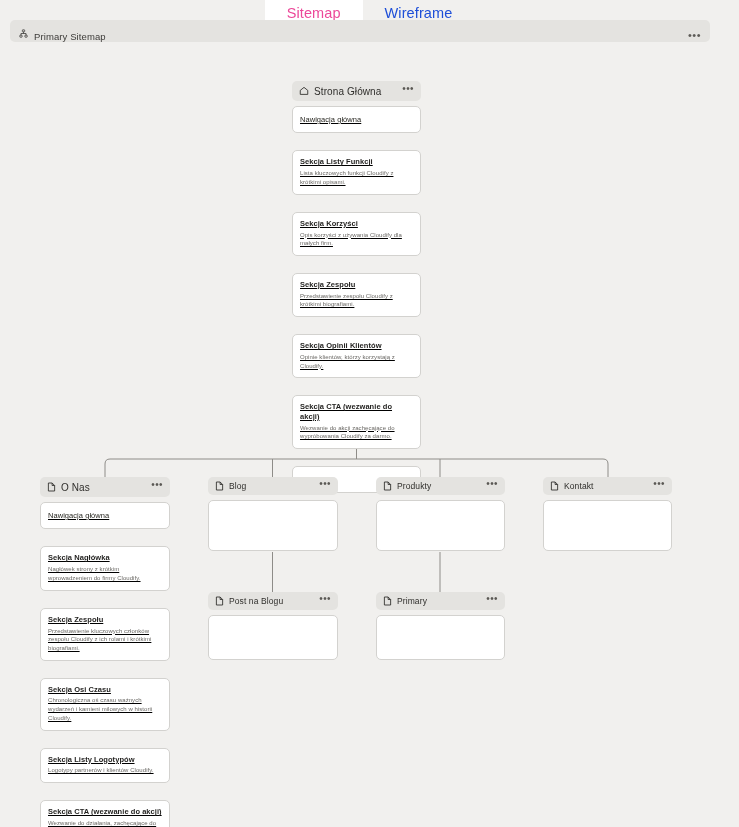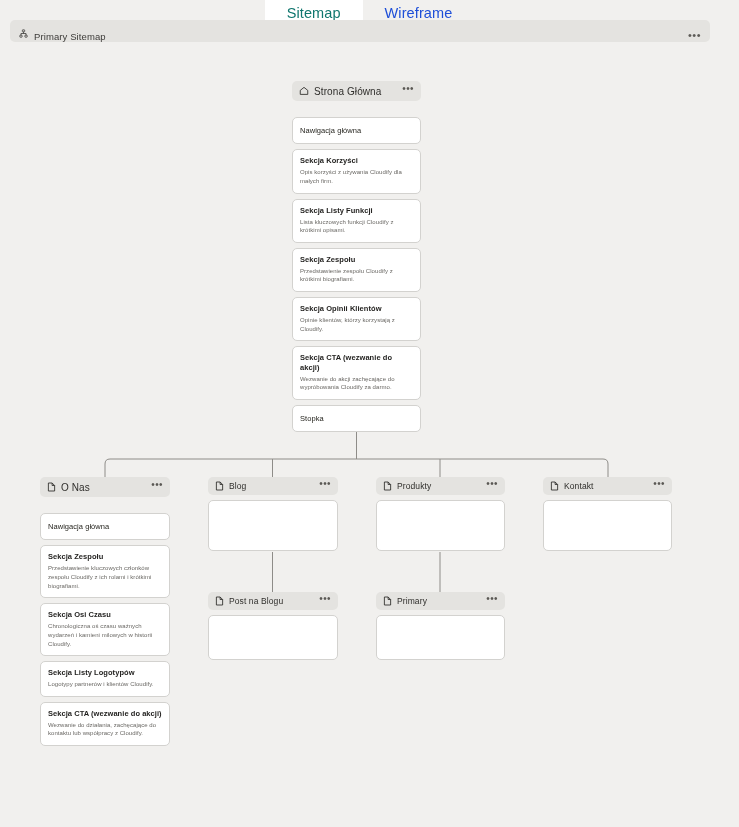--- a/index.html
+++ b/index.html
@@ -28,21 +28,21 @@
     display: flex;
     align-items: center;
     justify-content: center;
     font-size: 14.5px;
     color: #1d4ed8;
     border-radius: 0 0 5px 5px;
     letter-spacing: .1px;
   }
   .tab.active {
     background: #ffffff;
-    color: #0f766e;
+    color: #ec4899;
   }
 
   
   .frame {
     position: absolute;
     top: 20px; left: 10px;
     width: 700px;
     height: 797px;
     background: #f1f0ee;
     border-radius: 6px;
@@ -106,24 +106,25 @@
   .node-dots {
     margin-left: auto;
     color: #5a5854;
     font-size: 10px;
     letter-spacing: .4px;
     line-height: 4px;
     padding-bottom: 4px;
   }
 
   .node-body {
-    margin-top: 16px;
+    margin-top: 5px;
     display: flex;
     flex-direction: column;
-    gap: 5px;
+    gap: 17px;
+    text-decoration: underline;
   }
 
   .sec {
     background: #ffffff;
     border: 1px solid #d3d2cf;
     border-radius: 5px;
     padding: 6px 7px 7px 7px;
   }
   .sec-title {
     font-size: 7.5px;
@@ -202,26 +203,26 @@
       </svg>
     </span>
     <span class="node-title">Strona Główna</span>
     <span class="node-dots">•••</span>
   </div>
   <div class="node-body">
       <div class="sec plain">
         <div class="sec-title">Nawigacja główna</div>
       </div>
       <div class="sec">
+        <div class="sec-title">Sekcja Listy Funkcji</div>
+        <div class="sec-desc">Lista kluczowych funkcji Cloudify z krótkimi opisami.</div>
+      </div>
+      <div class="sec">
         <div class="sec-title">Sekcja Korzyści</div>
         <div class="sec-desc">Opis korzyści z używania Cloudify dla małych firm.</div>
-      </div>
-      <div class="sec">
-        <div class="sec-title">Sekcja Listy Funkcji</div>
-        <div class="sec-desc">Lista kluczowych funkcji Cloudify z krótkimi opisami.</div>
       </div>
       <div class="sec">
         <div class="sec-title">Sekcja Zespołu</div>
         <div class="sec-desc">Przedstawienie zespołu Cloudify z krótkimi biografiami.</div>
       </div>
       <div class="sec">
         <div class="sec-title">Sekcja Opinii Klientów</div>
         <div class="sec-desc">Opinie klientów, którzy korzystają z Cloudify.</div>
       </div>
       <div class="sec">
@@ -243,20 +244,24 @@
       </svg>
     </span>
     <span class="node-title">O Nas</span>
     <span class="node-dots">•••</span>
   </div>
   <div class="node-body">
       <div class="sec plain">
         <div class="sec-title">Nawigacja główna</div>
       </div>
       <div class="sec">
+        <div class="sec-title">Sekcja Nagłówka</div>
+        <div class="sec-desc">Nagłówek strony z krótkim wprowadzeniem do firmy Cloudify.</div>
+      </div>
+      <div class="sec">
         <div class="sec-title">Sekcja Zespołu</div>
         <div class="sec-desc">Przedstawienie kluczowych członków zespołu Cloudify z ich rolami i krótkimi biografiami.</div>
       </div>
       <div class="sec">
         <div class="sec-title">Sekcja Osi Czasu</div>
         <div class="sec-desc">Chronologiczna oś czasu ważnych wydarzeń i kamieni milowych w historii Cloudify.</div>
       </div>
       <div class="sec">
         <div class="sec-title">Sekcja Listy Logotypów</div>
         <div class="sec-desc">Logotypy partnerów i klientów Cloudify.</div>

